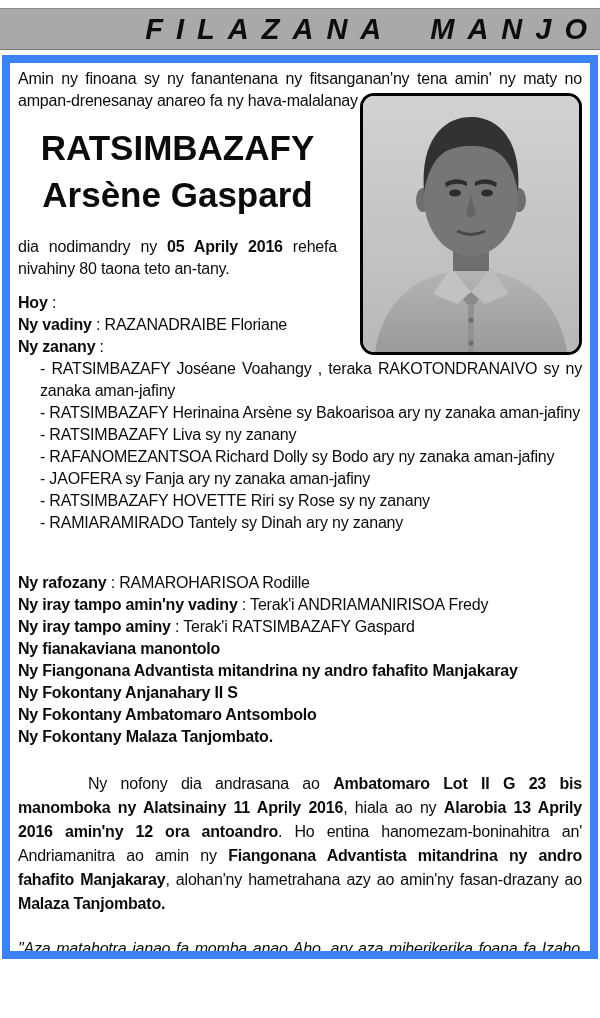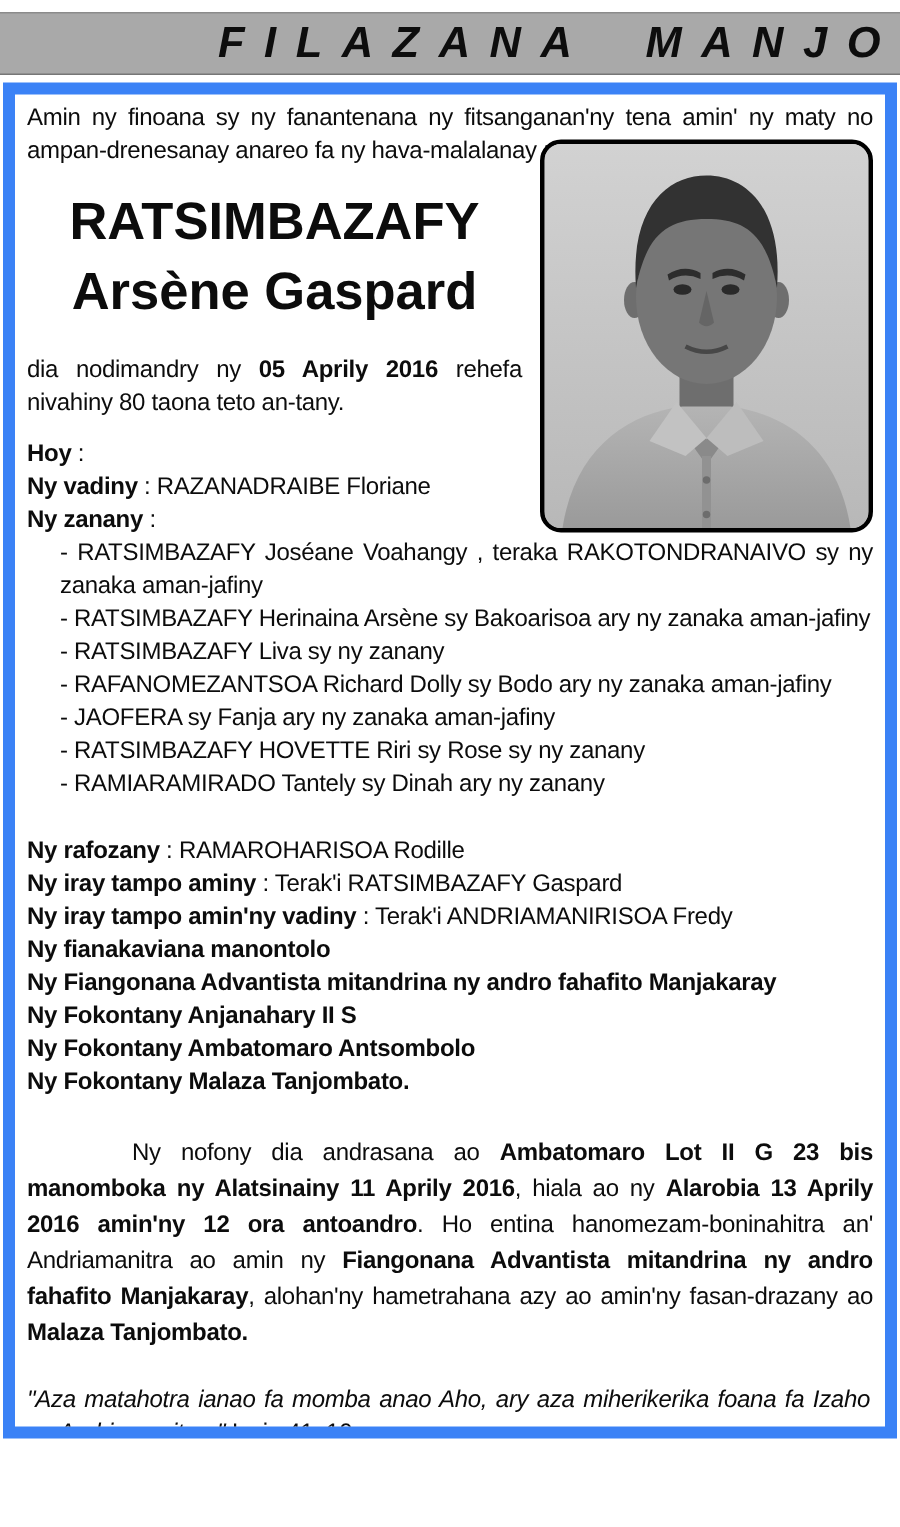--- a/index.html
+++ b/index.html
@@ -14,35 +14,35 @@
   .banner-title{
     font-weight:bold;font-style:italic;font-size:29px;
     letter-spacing:13px;word-spacing:16px;color:#0d0d0d;white-space:nowrap;
   }
   .box{
     margin:5px 2px 0 2px;border:8px solid #3b82f6;box-sizing:border-box;
     height:904px;padding:5px 8px 0 8px;overflow:hidden;
     font-size:16px;line-height:22px;letter-spacing:-0.2px;
   }
   .intro{margin:0;text-align:justify;}
-  .row{display:flex;gap:12px;}
+  .row{display:flex;gap:23px;}
   .leftcol{flex:1;min-width:0;}
   .photo{
     flex:0 0 auto;width:216px;height:256px;border:3px solid #000;
     border-radius:14px;overflow:hidden;margin-top:-19px;background:#c8c8c8;
   }
   .photo svg{display:block;}
   .name-block{margin-top:12px;text-align:center;font-weight:bold;
     font-size:35px;line-height:47px;letter-spacing:0;}
   .death-line{margin:18px 0 12px 0;text-align:justify;}
   .kv{min-height:22px;}
   .kl{font-weight:bold;}
   .children{padding-left:22px;}
   .child{text-align:justify;}
-  .inlaws{margin-top:23px;}
+  .inlaws{margin-top:38px;}
   .groups{font-weight:bold;}
   .announcement{margin:24px 0 0 0;text-align:justify;text-indent:70px;line-height:24px;}
   .verse-row{position:relative;margin-top:22px;}
   .verse{margin:0;text-align:justify;padding-right:2px;}
   .verse i{font-style:italic;}
   .code{position:absolute;right:2px;bottom:-1px;font-size:10px;letter-spacing:0;}
 </style>
 </head>
 <body>
 
@@ -110,22 +110,22 @@
         <div class="child">- RATSIMBAZAFY Herinaina Arsène sy Bakoarisoa ary ny zanaka aman-jafiny</div>
         <div class="child">- RATSIMBAZAFY Liva sy ny zanany</div>
         <div class="child">- RAFANOMEZANTSOA Richard Dolly sy Bodo ary ny zanaka aman-jafiny</div>
         <div class="child">- JAOFERA sy Fanja ary ny zanaka aman-jafiny</div>
         <div class="child">- RATSIMBAZAFY HOVETTE Riri sy Rose sy ny zanany</div>
         <div class="child">- RAMIARAMIRADO Tantely sy Dinah ary ny zanany</div>
       </div>
 
     <div class="inlaws">
         <div class="kv"><b class="kl">Ny rafozany</b><span> : </span><span>RAMAROHARISOA Rodille</span></div>
+        <div class="kv"><b class="kl">Ny iray tampo amin'ny vadiny</b><span> : </span><span>Terak'i ANDRIAMANIRISOA Fredy</span></div>
         <div class="kv"><b class="kl">Ny iray tampo aminy</b><span> : </span><span>Terak'i RATSIMBAZAFY Gaspard</span></div>
-        <div class="kv"><b class="kl">Ny iray tampo amin'ny vadiny</b><span> : </span><span>Terak'i ANDRIAMANIRISOA Fredy</span></div>
       </div>
 
     <div class="groups">
         <div>Ny fianakaviana manontolo</div>
         <div>Ny Fiangonana Advantista mitandrina ny andro fahafito Manjakaray</div>
         <div>Ny Fokontany Anjanahary II S</div>
         <div>Ny Fokontany Ambatomaro Antsombolo</div>
         <div>Ny Fokontany Malaza Tanjombato.</div>
       </div>
 

